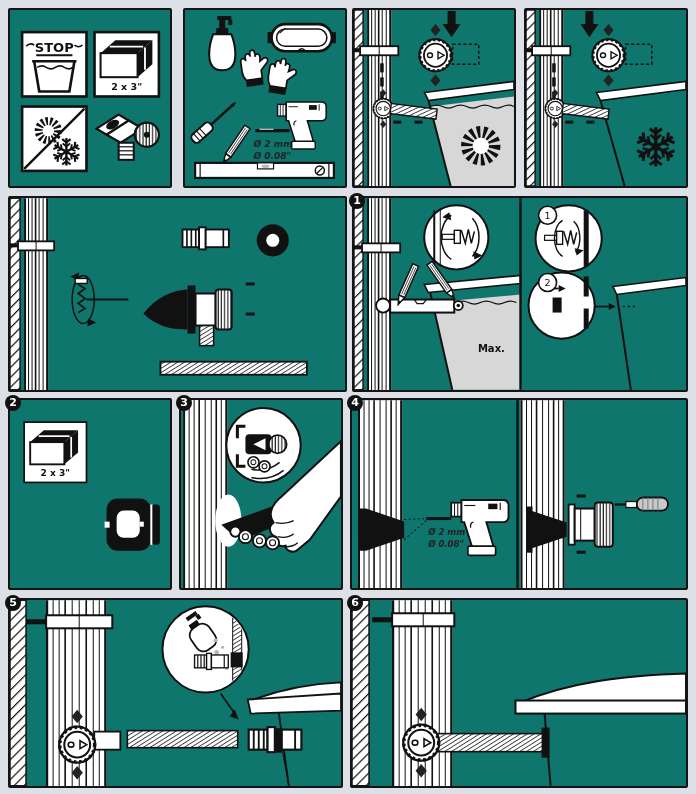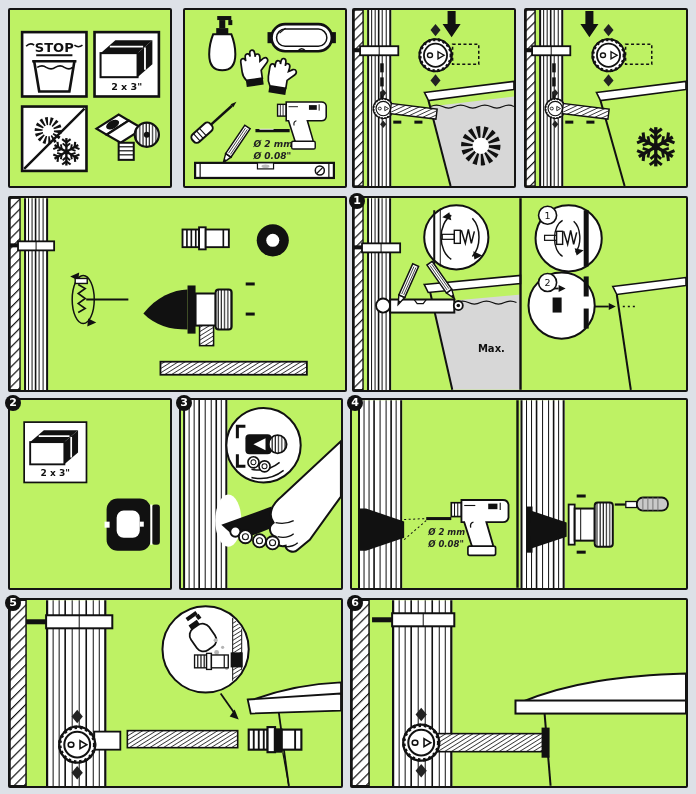--- a/index.html
+++ b/index.html
@@ -1,17 +1,17 @@
 <!DOCTYPE html>
 <html><head>
 <meta charset="utf-8">
 <style>
   html,body{margin:0;padding:0;background:#dde1e7;font-family:"DejaVu Sans",sans-serif;}
   .sheet{position:relative;width:696px;height:794px;background:#dde1e7;overflow:hidden;}
-  .panel{position:absolute;background:#bef264;border:2.5px solid #141414;border-radius:2px;box-sizing:border-box;}
+  .panel{position:absolute;background:#0f766e;border:2.5px solid #141414;border-radius:2px;box-sizing:border-box;}
   .panel svg{display:block;width:100%;height:100%;}
   .badge{position:absolute;top:-5px;left:-5px;width:16px;height:16px;background:#111;color:#fff;
          border-radius:50%;font-size:11px;font-weight:bold;line-height:16px;text-align:center;z-index:6;}
   svg text{font-family:"DejaVu Sans",sans-serif;fill:#111;}
   .dia-label{font-style:italic;font-weight:bold;fill:#222;}
 </style>
 </head>
 <body>
 
 <div class="sheet">

